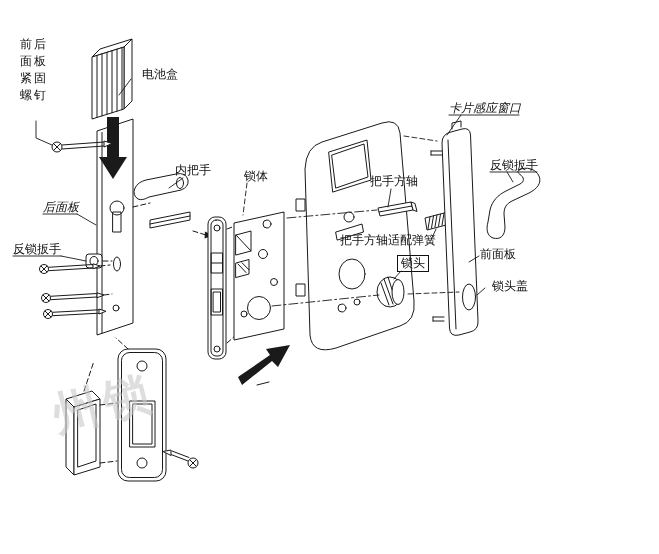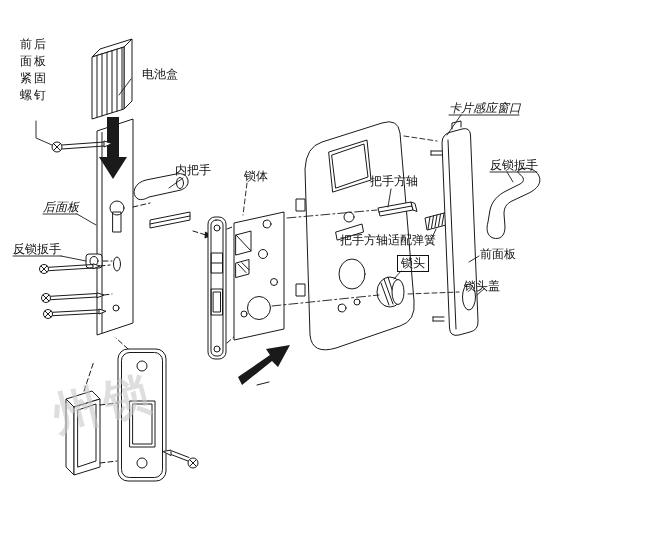--- a/index.html
+++ b/index.html
@@ -251,17 +251,17 @@
 <div class="lbl" style="left:43px;top:189px;font-style:italic;">后面板</div>
 <div class="lbl" style="left:13px;top:231px;text-align:right;">反锁扳手</div>
 <div class="lbl" style="left:175px;top:152px;">内把手</div>
 <div class="lbl" style="left:244px;top:158px;">锁体</div>
 <div class="lbl" style="left:370px;top:163px;">把手方轴</div>
 <div class="lbl" style="left:340px;top:222px;">把手方轴适配弹簧</div>
 <div class="lbl boxed" style="left:397px;top:244px;">锁头</div>
 <div class="lbl" style="left:449px;top:90px;font-style:italic;">卡片感应窗口</div>
 <div class="lbl" style="left:490px;top:147px;">反锁扳手</div>
 <div class="lbl" style="left:480px;top:236px;">前面板</div>
-<div class="lbl" style="left:464px;top:268px;">锁头盖</div>
+<div class="lbl" style="left:492px;top:268px;">锁头盖</div>
 
 <div class="watermark" style="color: rgb(201, 201, 201);">州锁</div>
 
 </div>
 
 </body></html>

